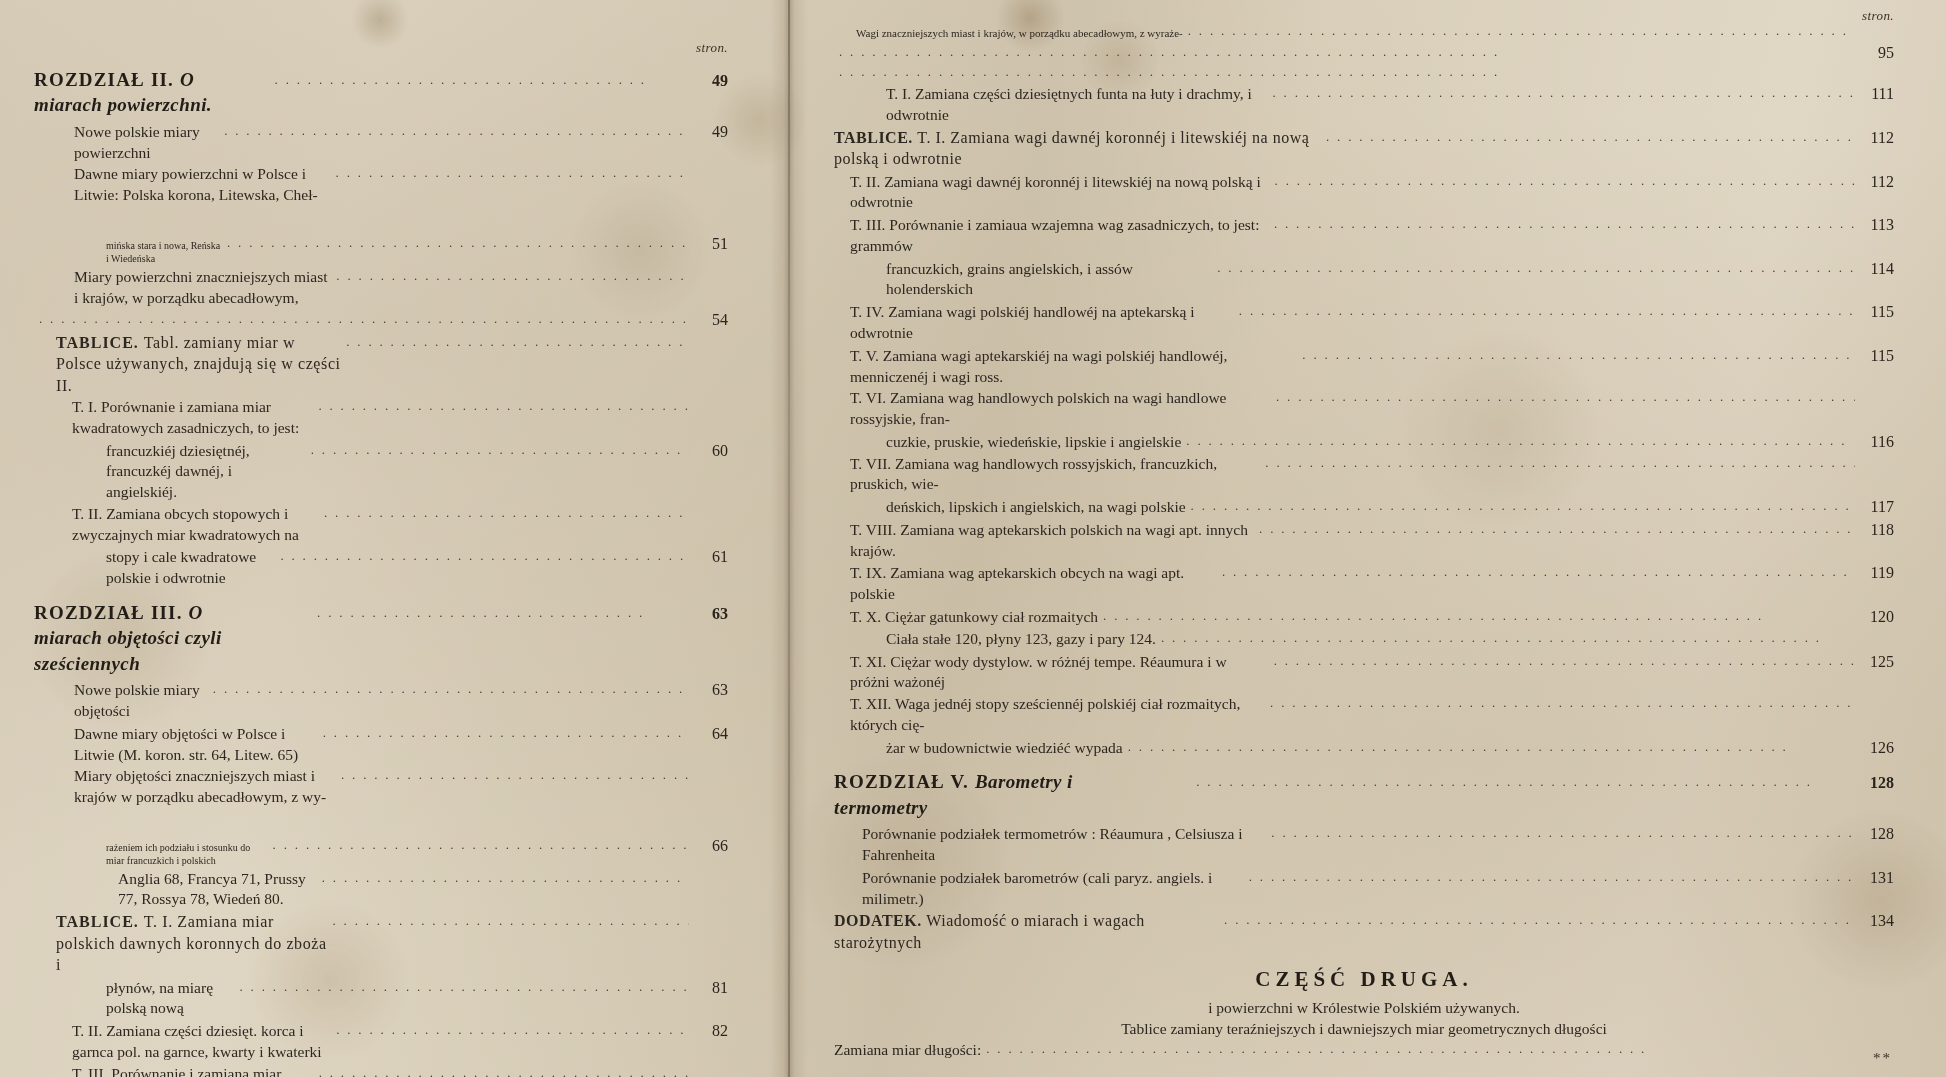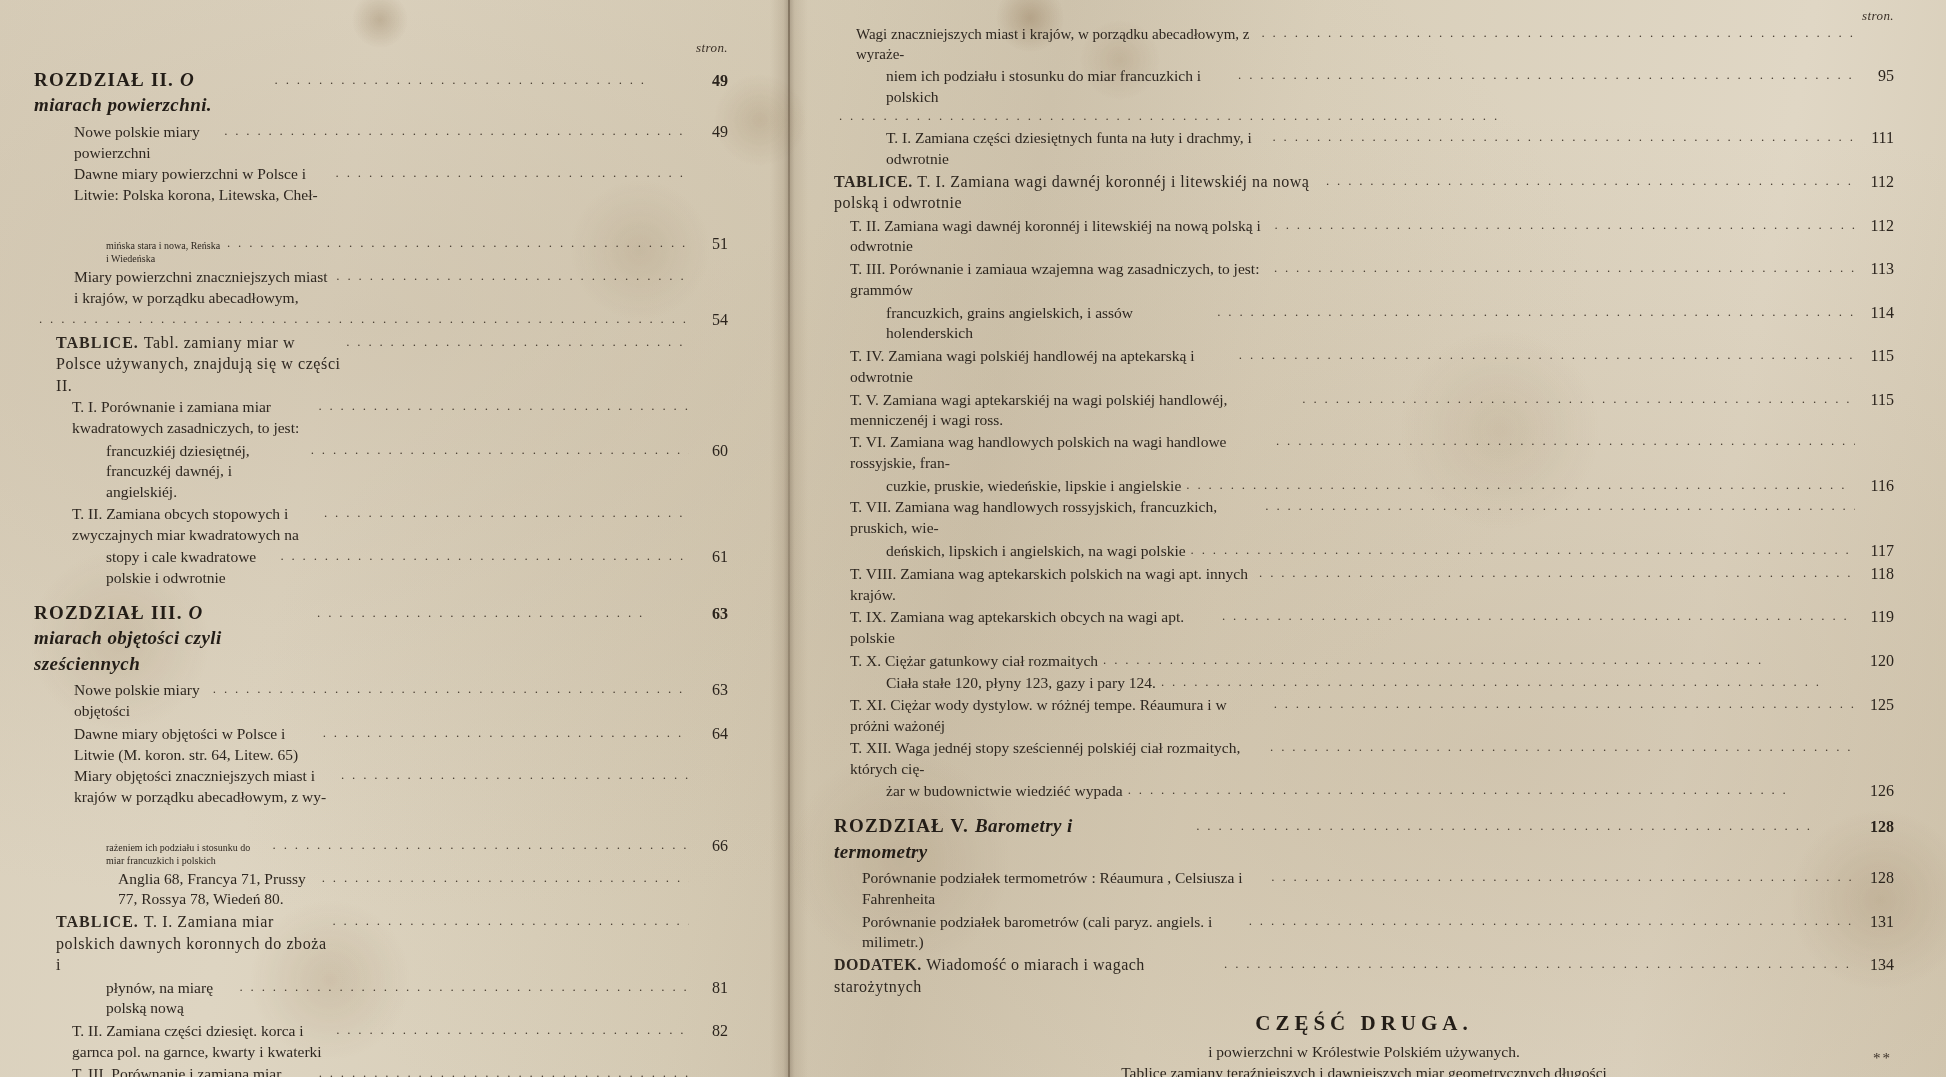--- a/index.html
+++ b/index.html
@@ -139,21 +139,21 @@
   .tabhead .txt { font-size: 16px; padding-left: 22px; letter-spacing: .6px; }
   .tabhead .txt b { font-weight: 600; letter-spacing: 1px; }
   .titem .txt { font-size: 15.5px; padding-left: 38px; }
   .titem-cont .txt { font-size: 15.5px; padding-left: 72px; }
   .subnote .txt { font-size: 15.5px; padding-left: 84px; }
   .rtitem .txt { font-size: 15.5px; padding-left: 16px; }
   .rtitem-cont .txt { font-size: 15.5px; padding-left: 52px; }
   .rhead .txt { font-size: 16px; padding-left: 0px; letter-spacing: .5px; }
   .rlvl1 .txt { font-size: 15.5px; padding-left: 28px; }
   .rplain .txt { font-size: 15.5px; padding-left: 0px; }
-  .rindent .txt { font-size: 15px; padding-left: 22px; }
+  .rindent .txt { font-size: 11px; padding-left: 22px; }
   .rindent2 .txt { font-size: 15.5px; padding-left: 52px; }
   .it { font-style: italic; }
 
   .part-title {
     text-align: center;
     font-size: 21px;
     letter-spacing: 5px;
     font-weight: 600;
     margin: 14px 0 6px 0;
     color: #231d17;
@@ -294,21 +294,20 @@
 
   <div class="page page-right">
     <div class="col-head">stron.</div>
     <div id="right-entries">
         <div class="entry rindent nopg">
           <span class="txt"><span>Wagi znaczniejszych miast i krajów, w porządku abecadłowym, z wyraże-</span></span>
           <span class="leader">. . . . . . . . . . . . . . . . . . . . . . . . . . . . . . . . . . . . . . . . . . . . . . . . . . . . . . . . . . . . </span>
           <span class="pg"></span>
         </div>
         <div class="entry rindent2">
-          <span class="txt"><span>niem ich podziału i stosunku do miar francuzkich i polskich</span></span>
           <span class="leader">. . . . . . . . . . . . . . . . . . . . . . . . . . . . . . . . . . . . . . . . . . . . . . . . . . . . . . . . . . . . </span>
           <span class="pg">95</span>
         </div>
         <div class="entry rindent2 nopg">
           <span class="leader">. . . . . . . . . . . . . . . . . . . . . . . . . . . . . . . . . . . . . . . . . . . . . . . . . . . . . . . . . . . . </span>
           <span class="pg"></span>
         </div>
         <div class="entry rindent2">
           <span class="txt"><span>T. I. Zamiana części dziesiętnych funta na łuty i drachmy,  i odwrotnie</span></span>
           <span class="leader">. . . . . . . . . . . . . . . . . . . . . . . . . . . . . . . . . . . . . . . . . . . . . . . . . . . . . . . . . . . . </span>

